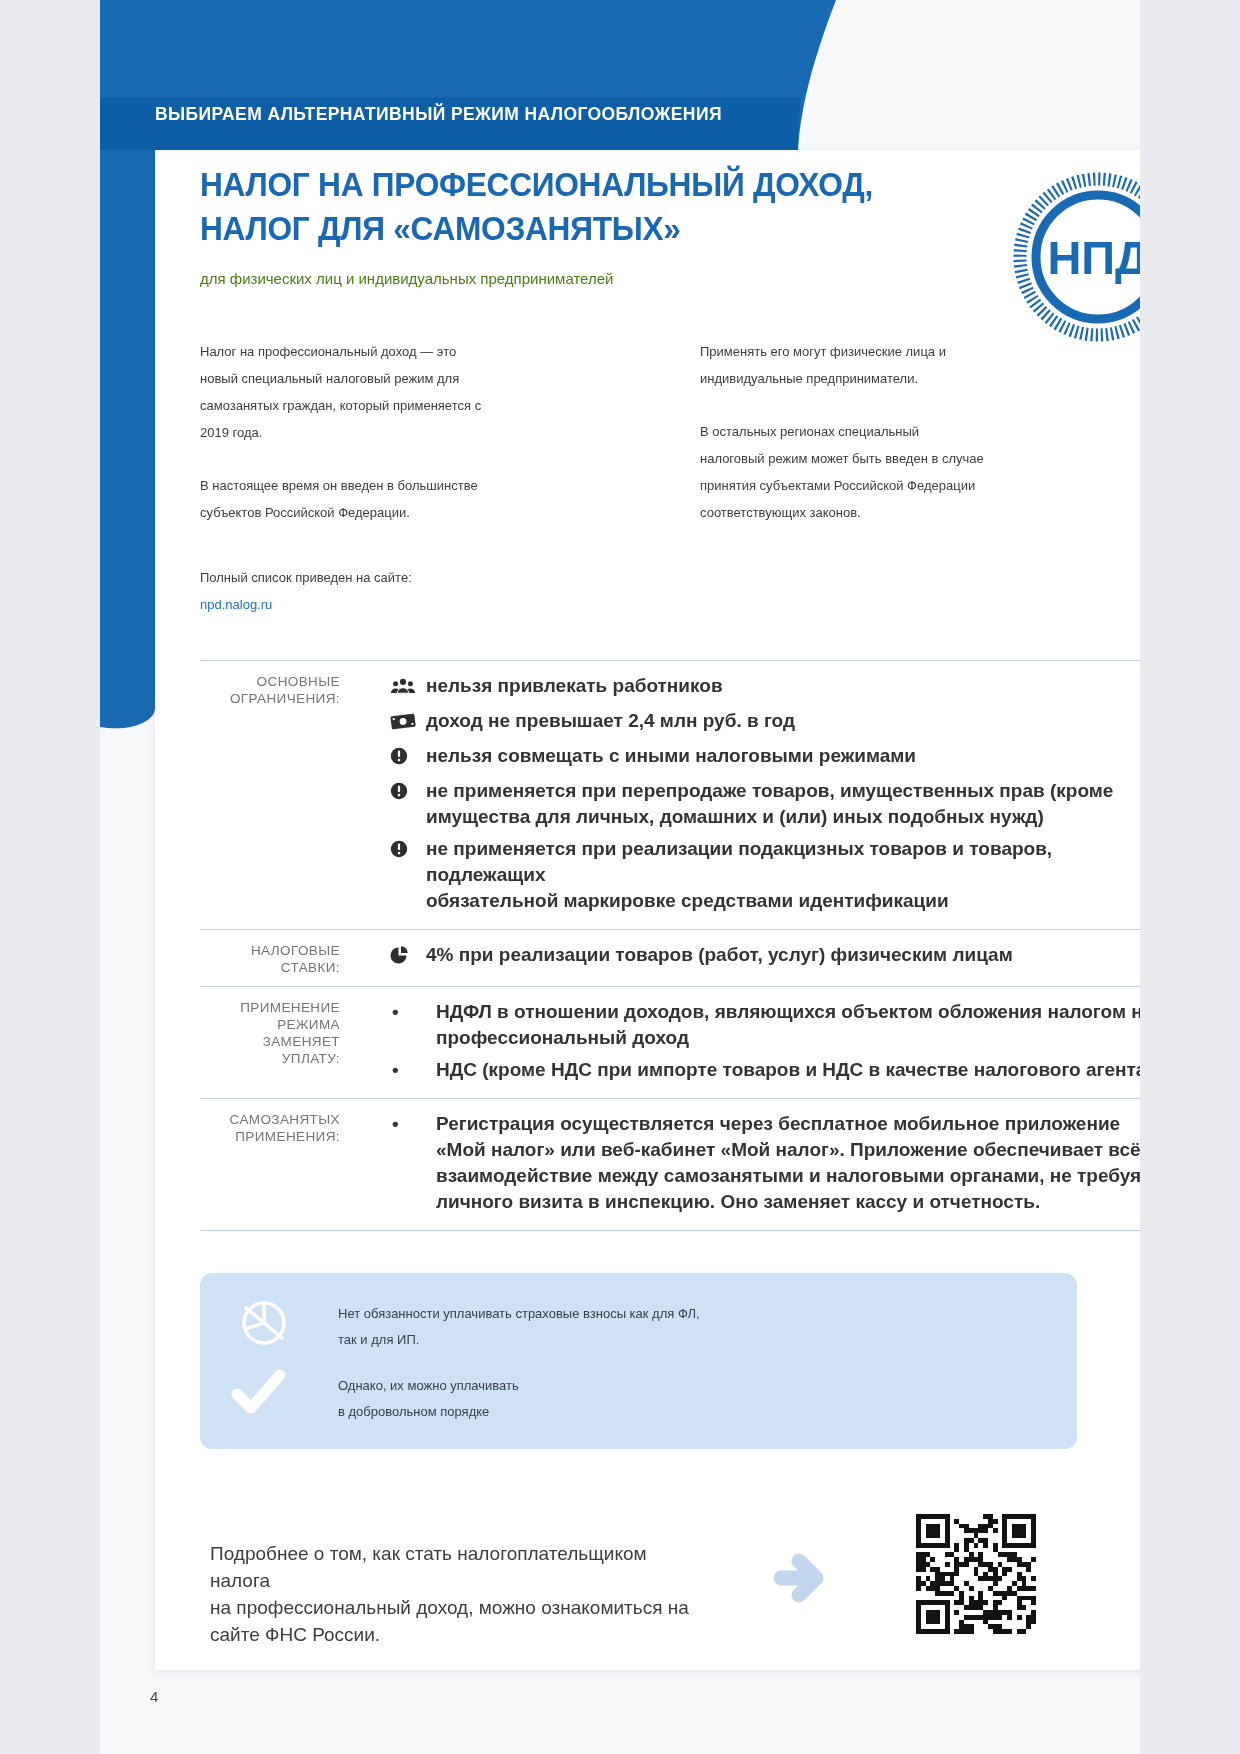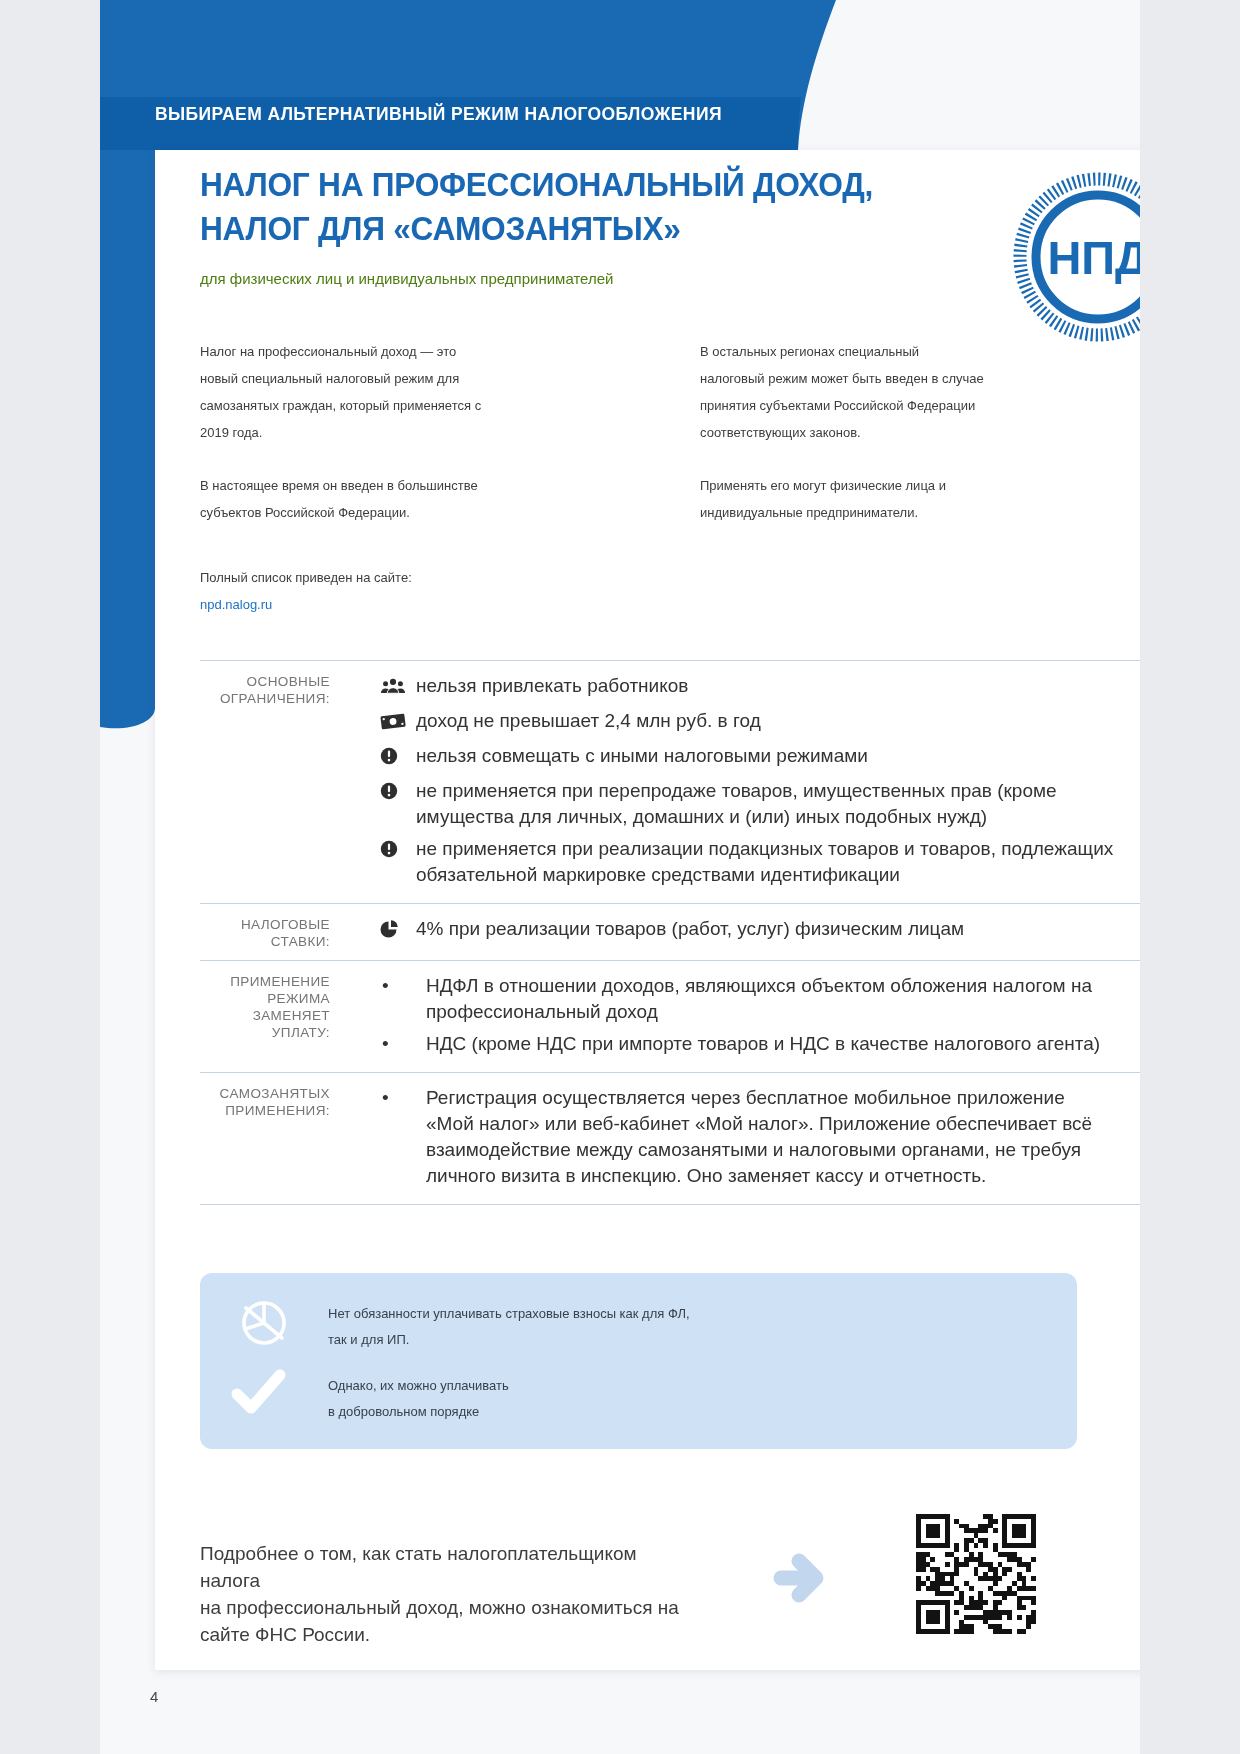--- a/index.html
+++ b/index.html
@@ -3,21 +3,21 @@
 <meta charset="utf-8">
 <style>
   html,body{margin:0;padding:0;background:#e9ebee;}
   .page{
     position:relative;width:1040px;height:1754px;margin:0 auto;
     background:#f7f8fa;overflow:hidden;
     font-family:"Liberation Sans","DejaVu Sans",sans-serif;
     -webkit-font-smoothing:antialiased;
   }
   .abs{position:absolute;}
-  .pre{white-space:pre-line;}
+  .pre{white-space:pre-line;margin-left:10px;}
 
   
   .blue-blob{left:0;top:0;}
 
   .band-label{
     left:55px;top:104px;color:#ffffff;font-size:17.5px;font-weight:bold;
     letter-spacing:.4px;
   }
 
   .card{
@@ -41,21 +41,21 @@
   
   .spec-table{left:100px;top:660px;width:978px;}
   .t-row{display:flex;border-top:1px solid #c3d4e4;padding:6px 0 9px 0;}
   .t-row:last-child{border-bottom:1px solid #c3d4e4;}
   .t-label{
     width:130px;flex:0 0 130px;text-align:right;color:#757575;
     font-size:13.5px;line-height:17px;letter-spacing:.4px;padding-top:6px;
   }
   .t-content{margin-left:50px;flex:1;}
   .t-item{display:flex;align-items:flex-start;margin:6px 0;color:#333333;
-    font-size:19px;line-height:26px;}
+    font-size:19px;line-height:26px;font-weight:bold;}
   .t-item .ic{flex:0 0 28px;width:28px;margin-top:3px;}
   .t-item .tx{margin-left:8px;max-width:740px;}
   .t-item .bullet{flex:0 0 14px;margin-left:2px;color:#333;font-size:19px;}
   .t-item.bulleted .tx{margin-left:30px;}
 
   
   .info-box{
     left:100px;top:1273px;width:877px;height:176px;background:#cfe1f4;
     border-radius:12px;
   }
@@ -99,26 +99,26 @@
 
   <div class="abs intro intro-left">
     <p class="pre">Налог на профессиональный доход — это
 новый специальный налоговый режим для
 самозанятых граждан, который применяется с
 2019 года.</p>
     <p class="pre">В настоящее время он введен в большинстве
 субъектов Российской Федерации.</p>
   </div>
   <div class="abs intro intro-right">
+    <p class="pre">Применять его могут физические лица и
+индивидуальные предприниматели.</p>
     <p class="pre">В остальных регионах специальный
 налоговый режим может быть введен в случае
 принятия субъектами Российской Федерации
 соответствующих законов.</p>
-    <p class="pre">Применять его могут физические лица и
-индивидуальные предприниматели.</p>
   </div>
   <div class="abs site-note">
     <div>Полный список приведен на сайте:</div>
     <a href="#">npd.nalog.ru</a>
   </div>
 
   <div class="abs spec-table">
 
     <div class="t-row">
       <div class="t-label pre">ОСНОВНЫЕ

